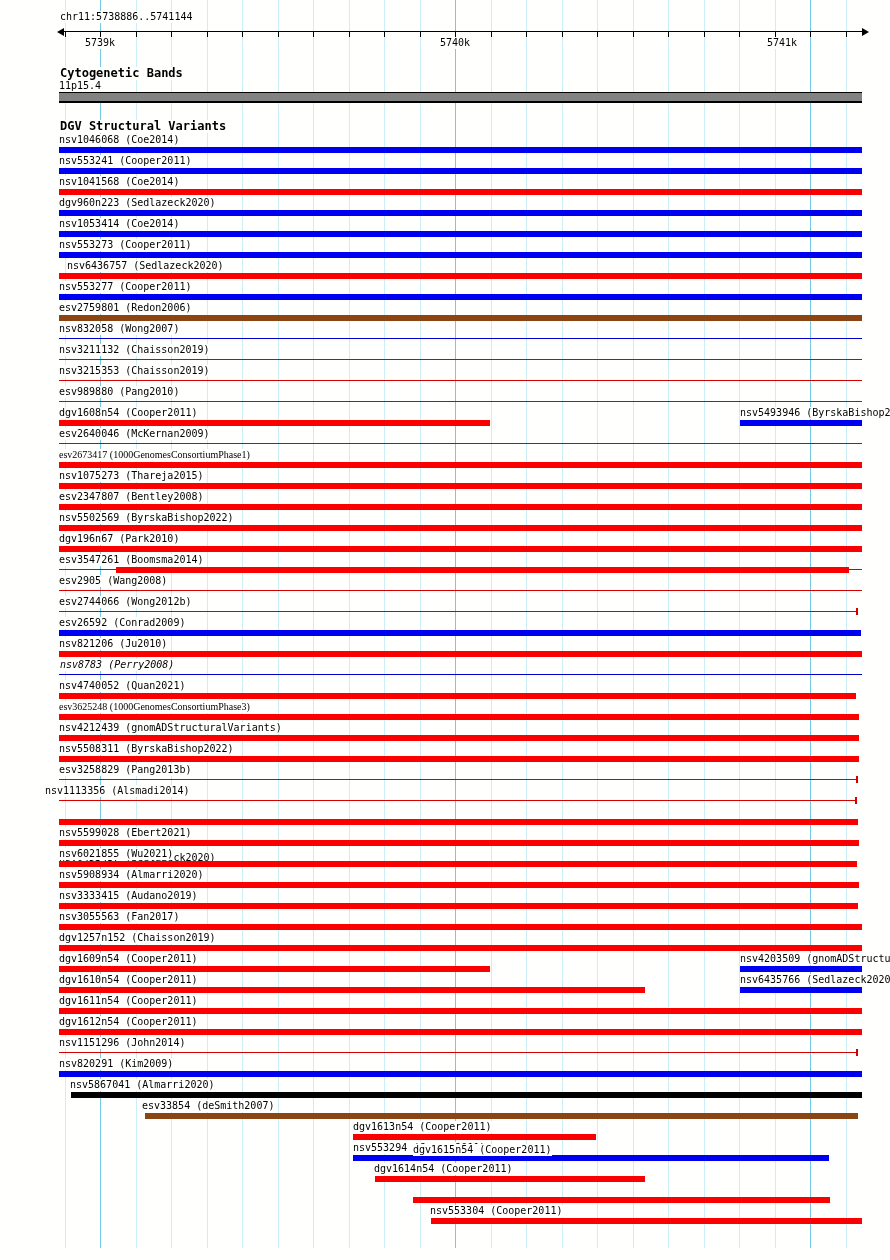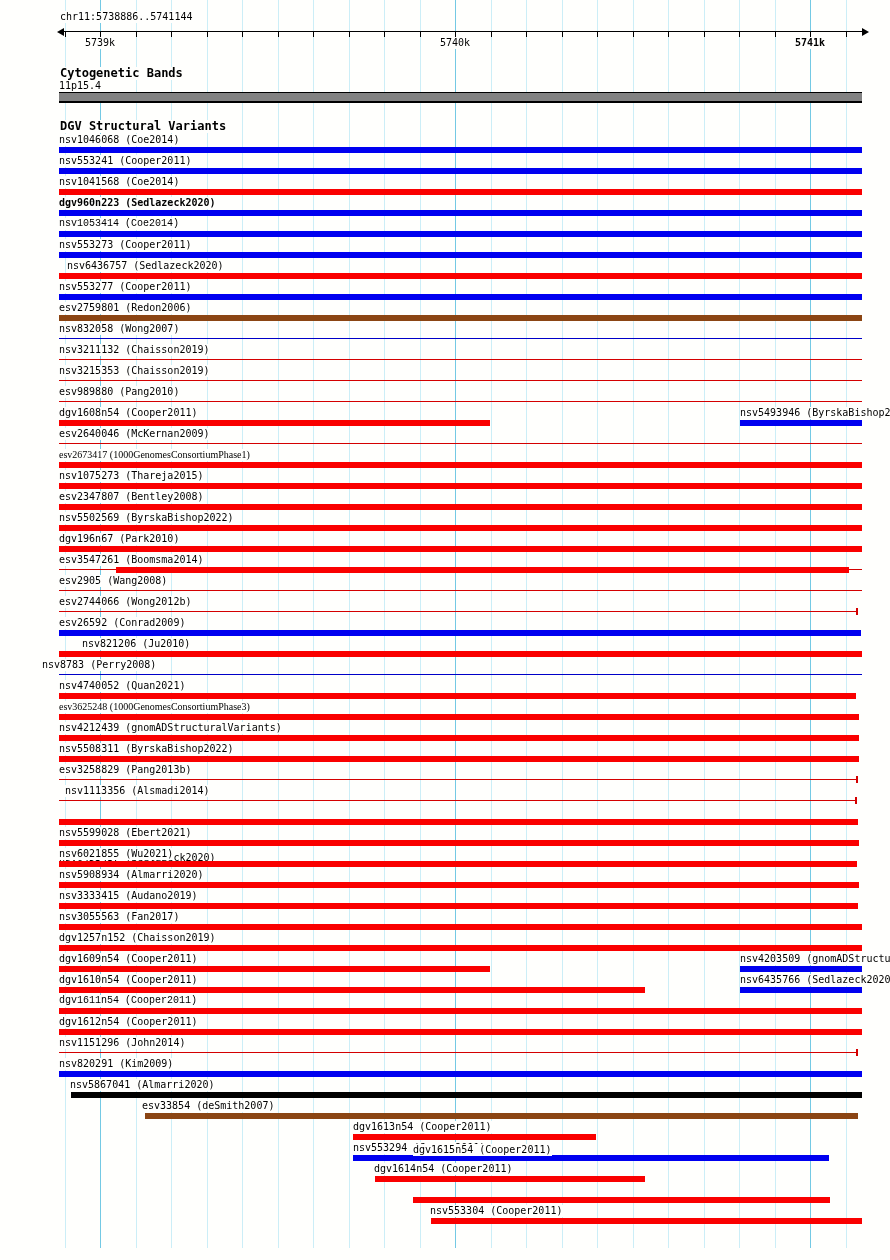--- a/index.html
+++ b/index.html
@@ -73,36 +73,36 @@
       <div class="rtick" style="left: 597px;"></div>
       <div class="rtick" style="left: 632.5px;"></div>
       <div class="rtick" style="left: 668px;"></div>
       <div class="rtick" style="left: 703.5px;"></div>
       <div class="rtick" style="left: 739px;"></div>
       <div class="rtick" style="left: 774.5px;"></div>
       <div class="rtick" style="left: 810px;"></div>
       <div class="rtick" style="left: 845.5px;"></div>
       <div class="rlabel" style="left: 78px;">5739k</div>
       <div class="rlabel" style="left: 433px;">5740k</div>
-      <div class="rlabel" style="left: 788px; font-weight: bold;">5741k</div>
+      <div class="rlabel" style="left: 760px;">5741k</div>
     </div>
   <div class="sec-title" style="top:67px">Cytogenetic Bands</div>
   <div class="band-label">11p15.4</div>
   <div class="cyto-band"></div>
   <div class="sec-title" style="top:120px">DGV Structural Variants</div>
   <div id="rows">
       <div class="vlabel" style="left: 59px; top: 134px;">nsv1046068 (Coe2014)</div>
       <div class="vbar" style="left: 59px; top: 147px; width: 803px; background: rgb(0, 0, 240);"></div>
       <div class="vlabel" style="left: 59px; top: 155px;">nsv553241 (Cooper2011)</div>
       <div class="vbar" style="left: 59px; top: 168px; width: 803px; background: rgb(0, 0, 240);"></div>
       <div class="vlabel" style="left: 59px; top: 176px;">nsv1041568 (Coe2014)</div>
       <div class="vbar" style="left: 59px; top: 189px; width: 803px; background: rgb(250, 0, 0);"></div>
-      <div class="vlabel" style="left: 59px; top: 197px; font-weight: bold;">dgv960n223 (Sedlazeck2020)</div>
+      <div class="vlabel" style="left: 59px; top: 197px;">dgv960n223 (Sedlazeck2020)</div>
       <div class="vbar" style="left: 59px; top: 210px; width: 803px; background: rgb(0, 0, 240);"></div>
-      <div class="vlabel" style="left: 59px; top: 218px; font-family: Liberation Mono, monospace;">nsv1053414 (Coe2014)</div>
+      <div class="vlabel" style="left: 59px; top: 218px;">nsv1053414 (Coe2014)</div>
       <div class="vbar" style="left: 59px; top: 231px; width: 803px; background: rgb(0, 0, 240);"></div>
       <div class="vlabel" style="left: 59px; top: 239px;">nsv553273 (Cooper2011)</div>
       <div class="vbar" style="left: 59px; top: 252px; width: 803px; background: rgb(0, 0, 240);"></div>
       <div class="vlabel" style="left: 59px; top: 260px; margin-left: 8px;">nsv6436757 (Sedlazeck2020)</div>
       <div class="vbar" style="left: 59px; top: 273px; width: 803px; background: rgb(250, 0, 0);"></div>
       <div class="vlabel" style="left: 59px; top: 281px;">nsv553277 (Cooper2011)</div>
       <div class="vbar" style="left: 59px; top: 294px; width: 803px; background: rgb(0, 0, 240);"></div>
       <div class="vlabel" style="left: 59px; top: 302px;">esv2759801 (Redon2006)</div>
       <div class="vbar" style="left: 59px; top: 315px; width: 803px; background: rgb(139, 69, 19);"></div>
       <div class="vlabel" style="left: 59px; top: 323px;">nsv832058 (Wong2007)</div>
@@ -132,36 +132,36 @@
       <div class="vlabel" style="left: 59px; top: 554px;">esv3547261 (Boomsma2014)</div>
       <div class="vline" style="left: 59px; top: 569px; width: 803px; background: rgb(212, 0, 0);"></div>
       <div class="vbar" style="left: 116px; top: 567px; width: 733px; background: rgb(250, 0, 0);"></div>
       <div class="vlabel" style="left: 59px; top: 575px;">esv2905 (Wang2008)</div>
       <div class="vline" style="left: 59px; top: 590px; width: 803px; background: rgb(212, 0, 0);"></div>
       <div class="vlabel" style="left: 59px; top: 596px;">esv2744066 (Wong2012b)</div>
       <div class="vline" style="left: 59px; top: 611px; width: 798px; background: rgb(212, 0, 0);"></div>
       <div class="vtick" style="left: 856px; top: 608px; background: rgb(212, 0, 0);"></div>
       <div class="vlabel" style="left: 59px; top: 617px;">esv26592 (Conrad2009)</div>
       <div class="vbar" style="left: 59px; top: 630px; width: 802px; background: rgb(0, 0, 240);"></div>
-      <div class="vlabel" style="left: 59px; top: 638px; margin-left: 23px;">nsv821206 (Ju2010)</div>
+      <div class="vlabel" style="left: 59px; top: 638px;">nsv821206 (Ju2010)</div>
       <div class="vbar" style="left: 59px; top: 651px; width: 803px; background: rgb(250, 0, 0);"></div>
-      <div class="vlabel" style="left: 42px; top: 659px;">nsv8783 (Perry2008)</div>
+      <div class="vlabel" style="left: 60px; top: 659px; font-style: italic;">nsv8783 (Perry2008)</div>
       <div class="vline" style="left: 59px; top: 674px; width: 803px; background: rgb(0, 0, 200);"></div>
       <div class="vlabel" style="left: 59px; top: 680px;">nsv4740052 (Quan2021)</div>
       <div class="vbar" style="left: 59px; top: 693px; width: 797px; background: rgb(250, 0, 0);"></div>
       <div class="vlabel" style="left: 59px; top: 701px; font-family: Liberation Serif, serif;">esv3625248 (1000GenomesConsortiumPhase3)</div>
       <div class="vbar" style="left: 59px; top: 714px; width: 800px; background: rgb(250, 0, 0);"></div>
       <div class="vlabel" style="left: 59px; top: 722px;">nsv4212439 (gnomADStructuralVariants)</div>
       <div class="vbar" style="left: 59px; top: 735px; width: 800px; background: rgb(250, 0, 0);"></div>
       <div class="vlabel" style="left: 59px; top: 743px;">nsv5508311 (ByrskaBishop2022)</div>
       <div class="vbar" style="left: 59px; top: 756px; width: 800px; background: rgb(250, 0, 0);"></div>
       <div class="vlabel" style="left: 59px; top: 764px;">esv3258829 (Pang2013b)</div>
       <div class="vline" style="left: 59px; top: 779px; width: 798px; background: rgb(212, 0, 0);"></div>
       <div class="vtick" style="left: 856px; top: 776px; background: rgb(212, 0, 0);"></div>
-      <div class="vlabel" style="left: 65px; top: 785px;">nsv1113356 (Alsmadi2014)</div>
+      <div class="vlabel" style="left: 45px; top: 785px;">nsv1113356 (Alsmadi2014)</div>
       <div class="vline" style="left: 59px; top: 800px; width: 797px; background: rgb(212, 0, 0);"></div>
       <div class="vtick" style="left: 855px; top: 797px; background: rgb(212, 0, 0);"></div>
       <div class="vlabel" style="left: 59px; top: 806px; margin-top: 46px;">nsv6453437 (Sedlazeck2020)</div>
       <div class="vbar" style="left: 59px; top: 819px; width: 799px; background: rgb(250, 0, 0);"></div>
       <div class="vlabel" style="left: 59px; top: 827px;">nsv5599028 (Ebert2021)</div>
       <div class="vbar" style="left: 59px; top: 840px; width: 800px; background: rgb(250, 0, 0);"></div>
       <div class="vlabel" style="left: 59px; top: 848px;">nsv6021855 (Wu2021)</div>
       <div class="vbar" style="left: 59px; top: 861px; width: 798px; background: rgb(250, 0, 0);"></div>
       <div class="vlabel" style="left: 59px; top: 869px;">nsv5908934 (Almarri2020)</div>
       <div class="vbar" style="left: 59px; top: 882px; width: 800px; background: rgb(250, 0, 0);"></div>
@@ -172,21 +172,21 @@
       <div class="vlabel" style="left: 59px; top: 932px;">dgv1257n152 (Chaisson2019)</div>
       <div class="vbar" style="left: 59px; top: 945px; width: 803px; background: rgb(250, 0, 0);"></div>
       <div class="vlabel" style="left: 59px; top: 953px;">dgv1609n54 (Cooper2011)</div>
       <div class="vbar" style="left: 59px; top: 966px; width: 431px; background: rgb(250, 0, 0);"></div>
       <div class="vlabel" style="left: 740px; top: 953px;">nsv4203509 (gnomADStructu</div>
       <div class="vbar" style="left: 740px; top: 966px; width: 122px; background: rgb(0, 0, 240);"></div>
       <div class="vlabel" style="left: 59px; top: 974px;">dgv1610n54 (Cooper2011)</div>
       <div class="vbar" style="left: 59px; top: 987px; width: 586px; background: rgb(250, 0, 0);"></div>
       <div class="vlabel" style="left: 740px; top: 974px;">nsv6435766 (Sedlazeck2020</div>
       <div class="vbar" style="left: 740px; top: 987px; width: 122px; background: rgb(0, 0, 240);"></div>
-      <div class="vlabel" style="left: 59px; top: 995px; font-family: Liberation Mono, monospace;">dgv1611n54 (Cooper2011)</div>
+      <div class="vlabel" style="left: 59px; top: 995px;">dgv1611n54 (Cooper2011)</div>
       <div class="vbar" style="left: 59px; top: 1008px; width: 803px; background: rgb(250, 0, 0);"></div>
       <div class="vlabel" style="left: 59px; top: 1016px;">dgv1612n54 (Cooper2011)</div>
       <div class="vbar" style="left: 59px; top: 1029px; width: 803px; background: rgb(250, 0, 0);"></div>
       <div class="vlabel" style="left: 59px; top: 1037px;">nsv1151296 (John2014)</div>
       <div class="vline" style="left: 59px; top: 1052px; width: 798px; background: rgb(212, 0, 0);"></div>
       <div class="vtick" style="left: 856px; top: 1049px; background: rgb(212, 0, 0);"></div>
       <div class="vlabel" style="left: 59px; top: 1058px;">nsv820291 (Kim2009)</div>
       <div class="vbar" style="left: 59px; top: 1071px; width: 803px; background: rgb(0, 0, 240);"></div>
       <div class="vlabel" style="left: 70px; top: 1079px; text-align: right;">nsv5867041 (Almarri2020)</div>
       <div class="vbar" style="left: 71px; top: 1092px; width: 791px; background: rgb(0, 0, 0);"></div>

